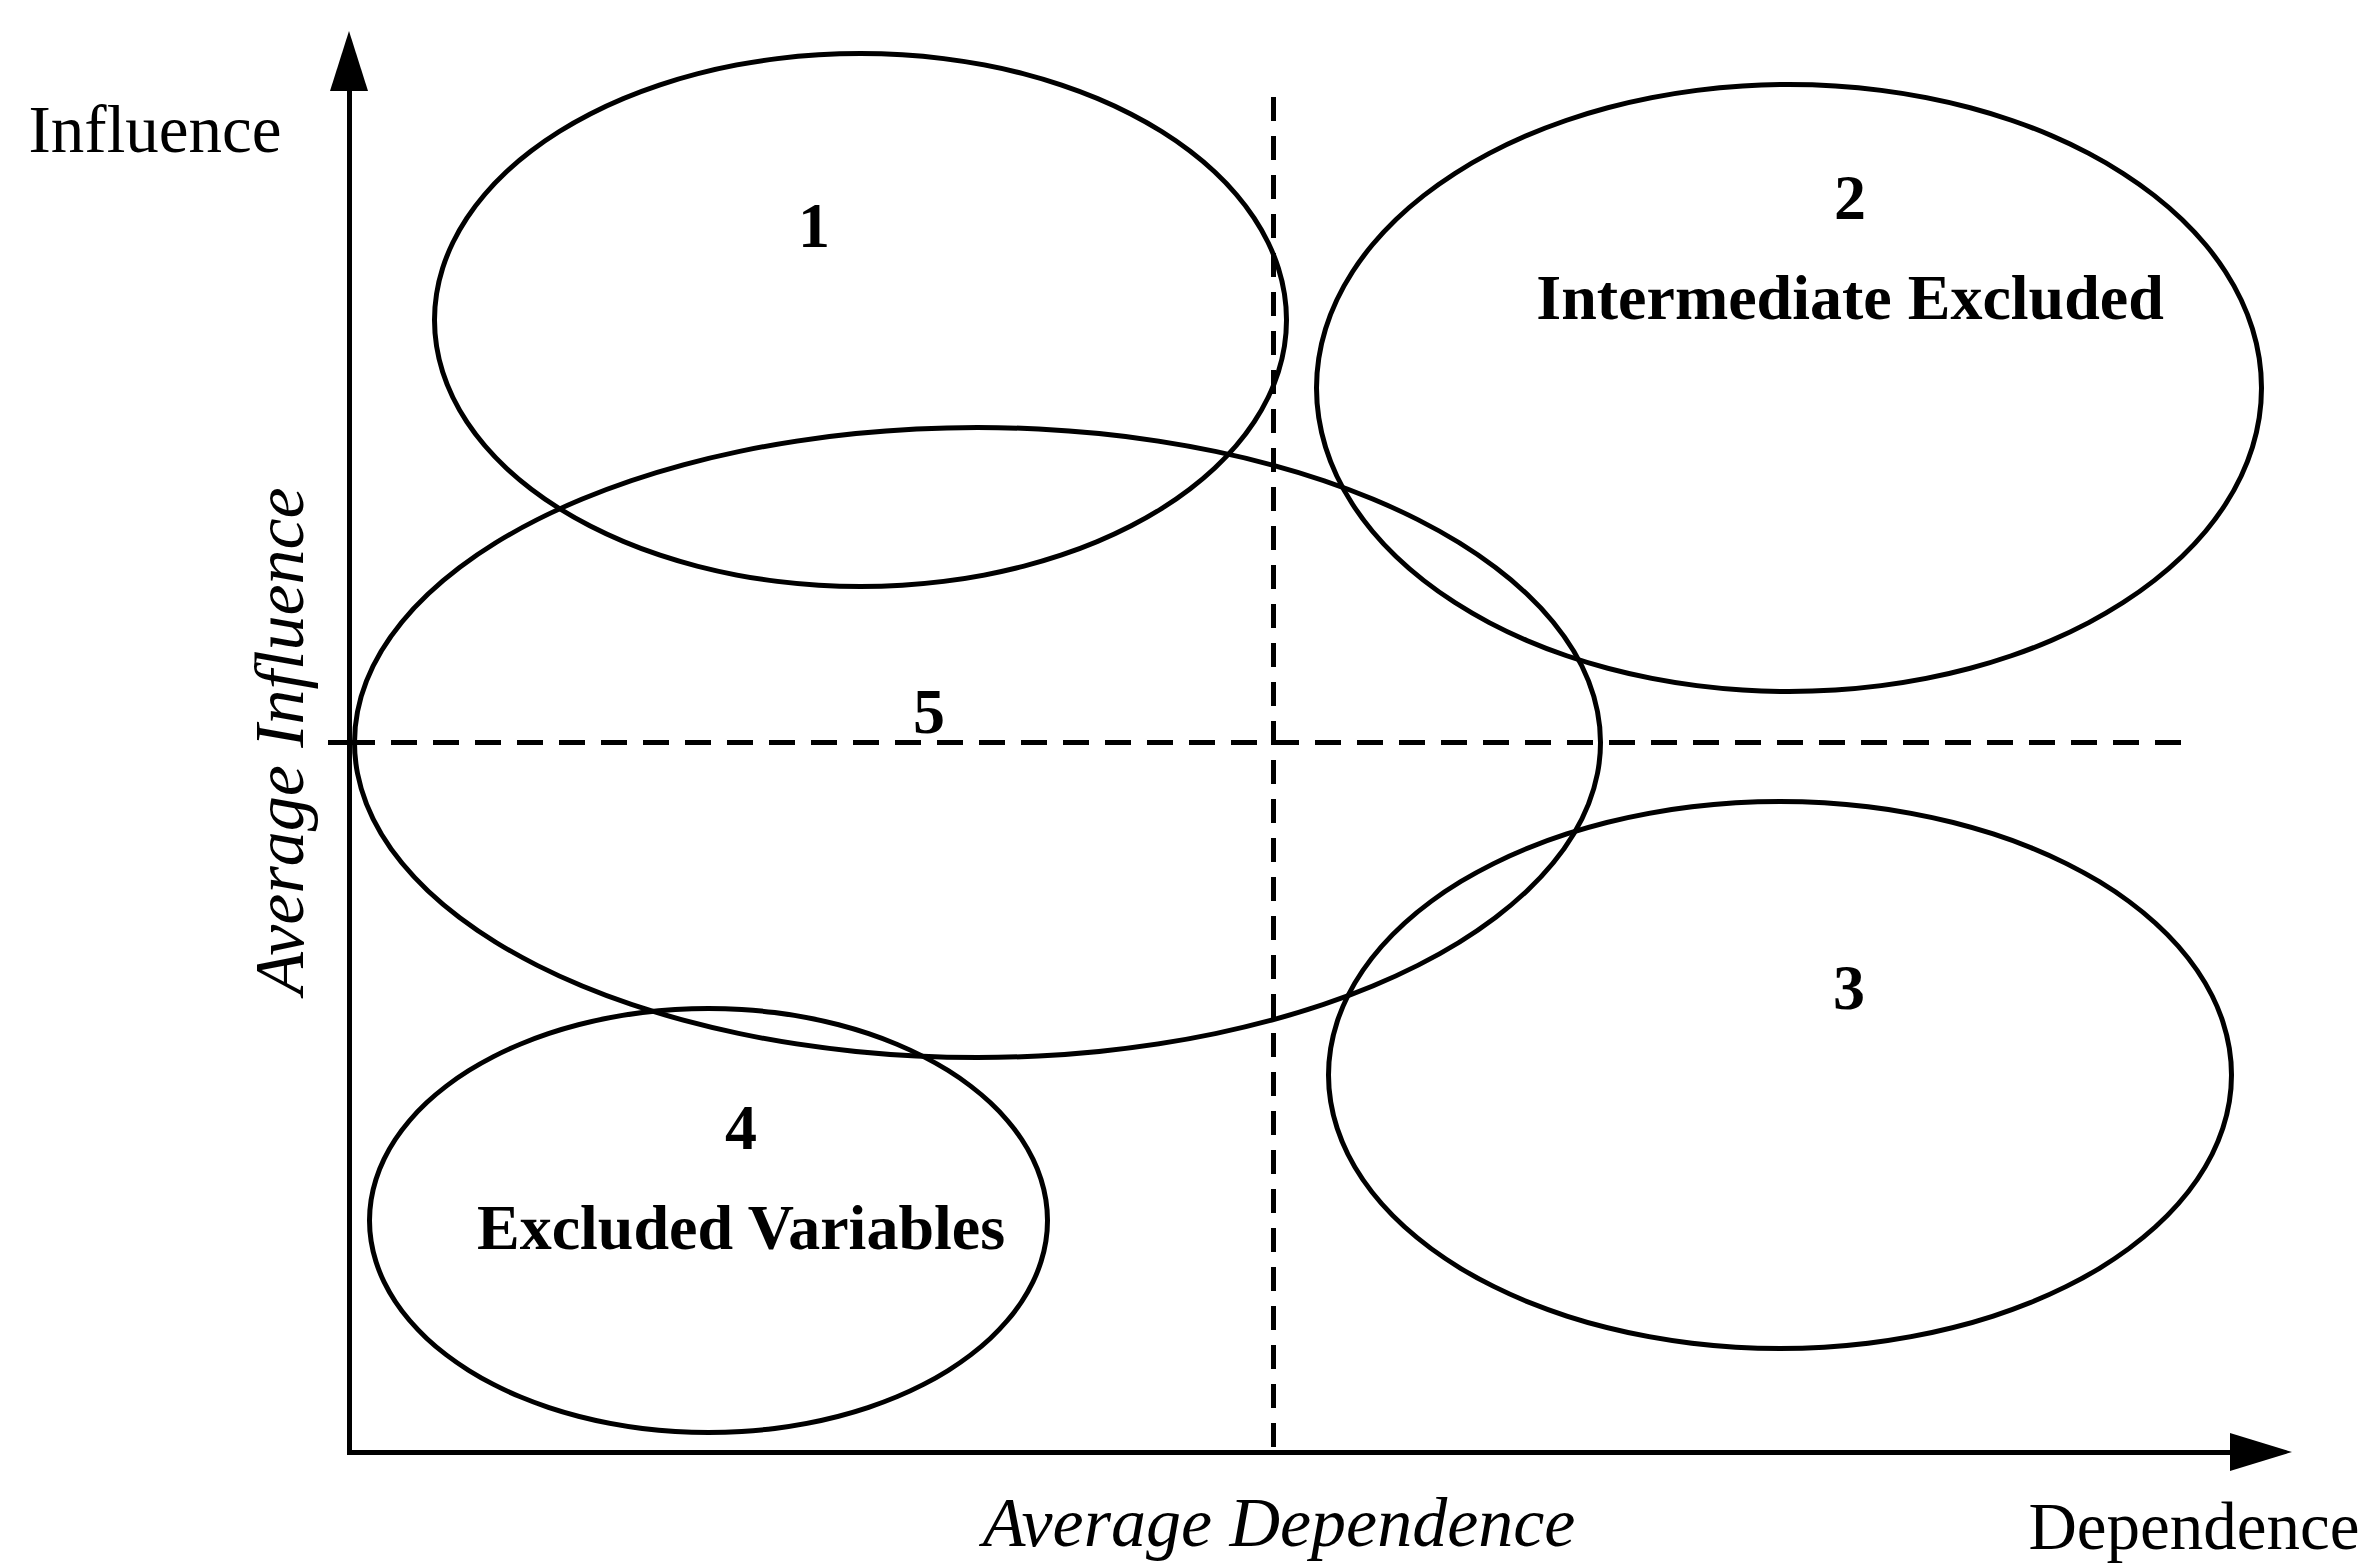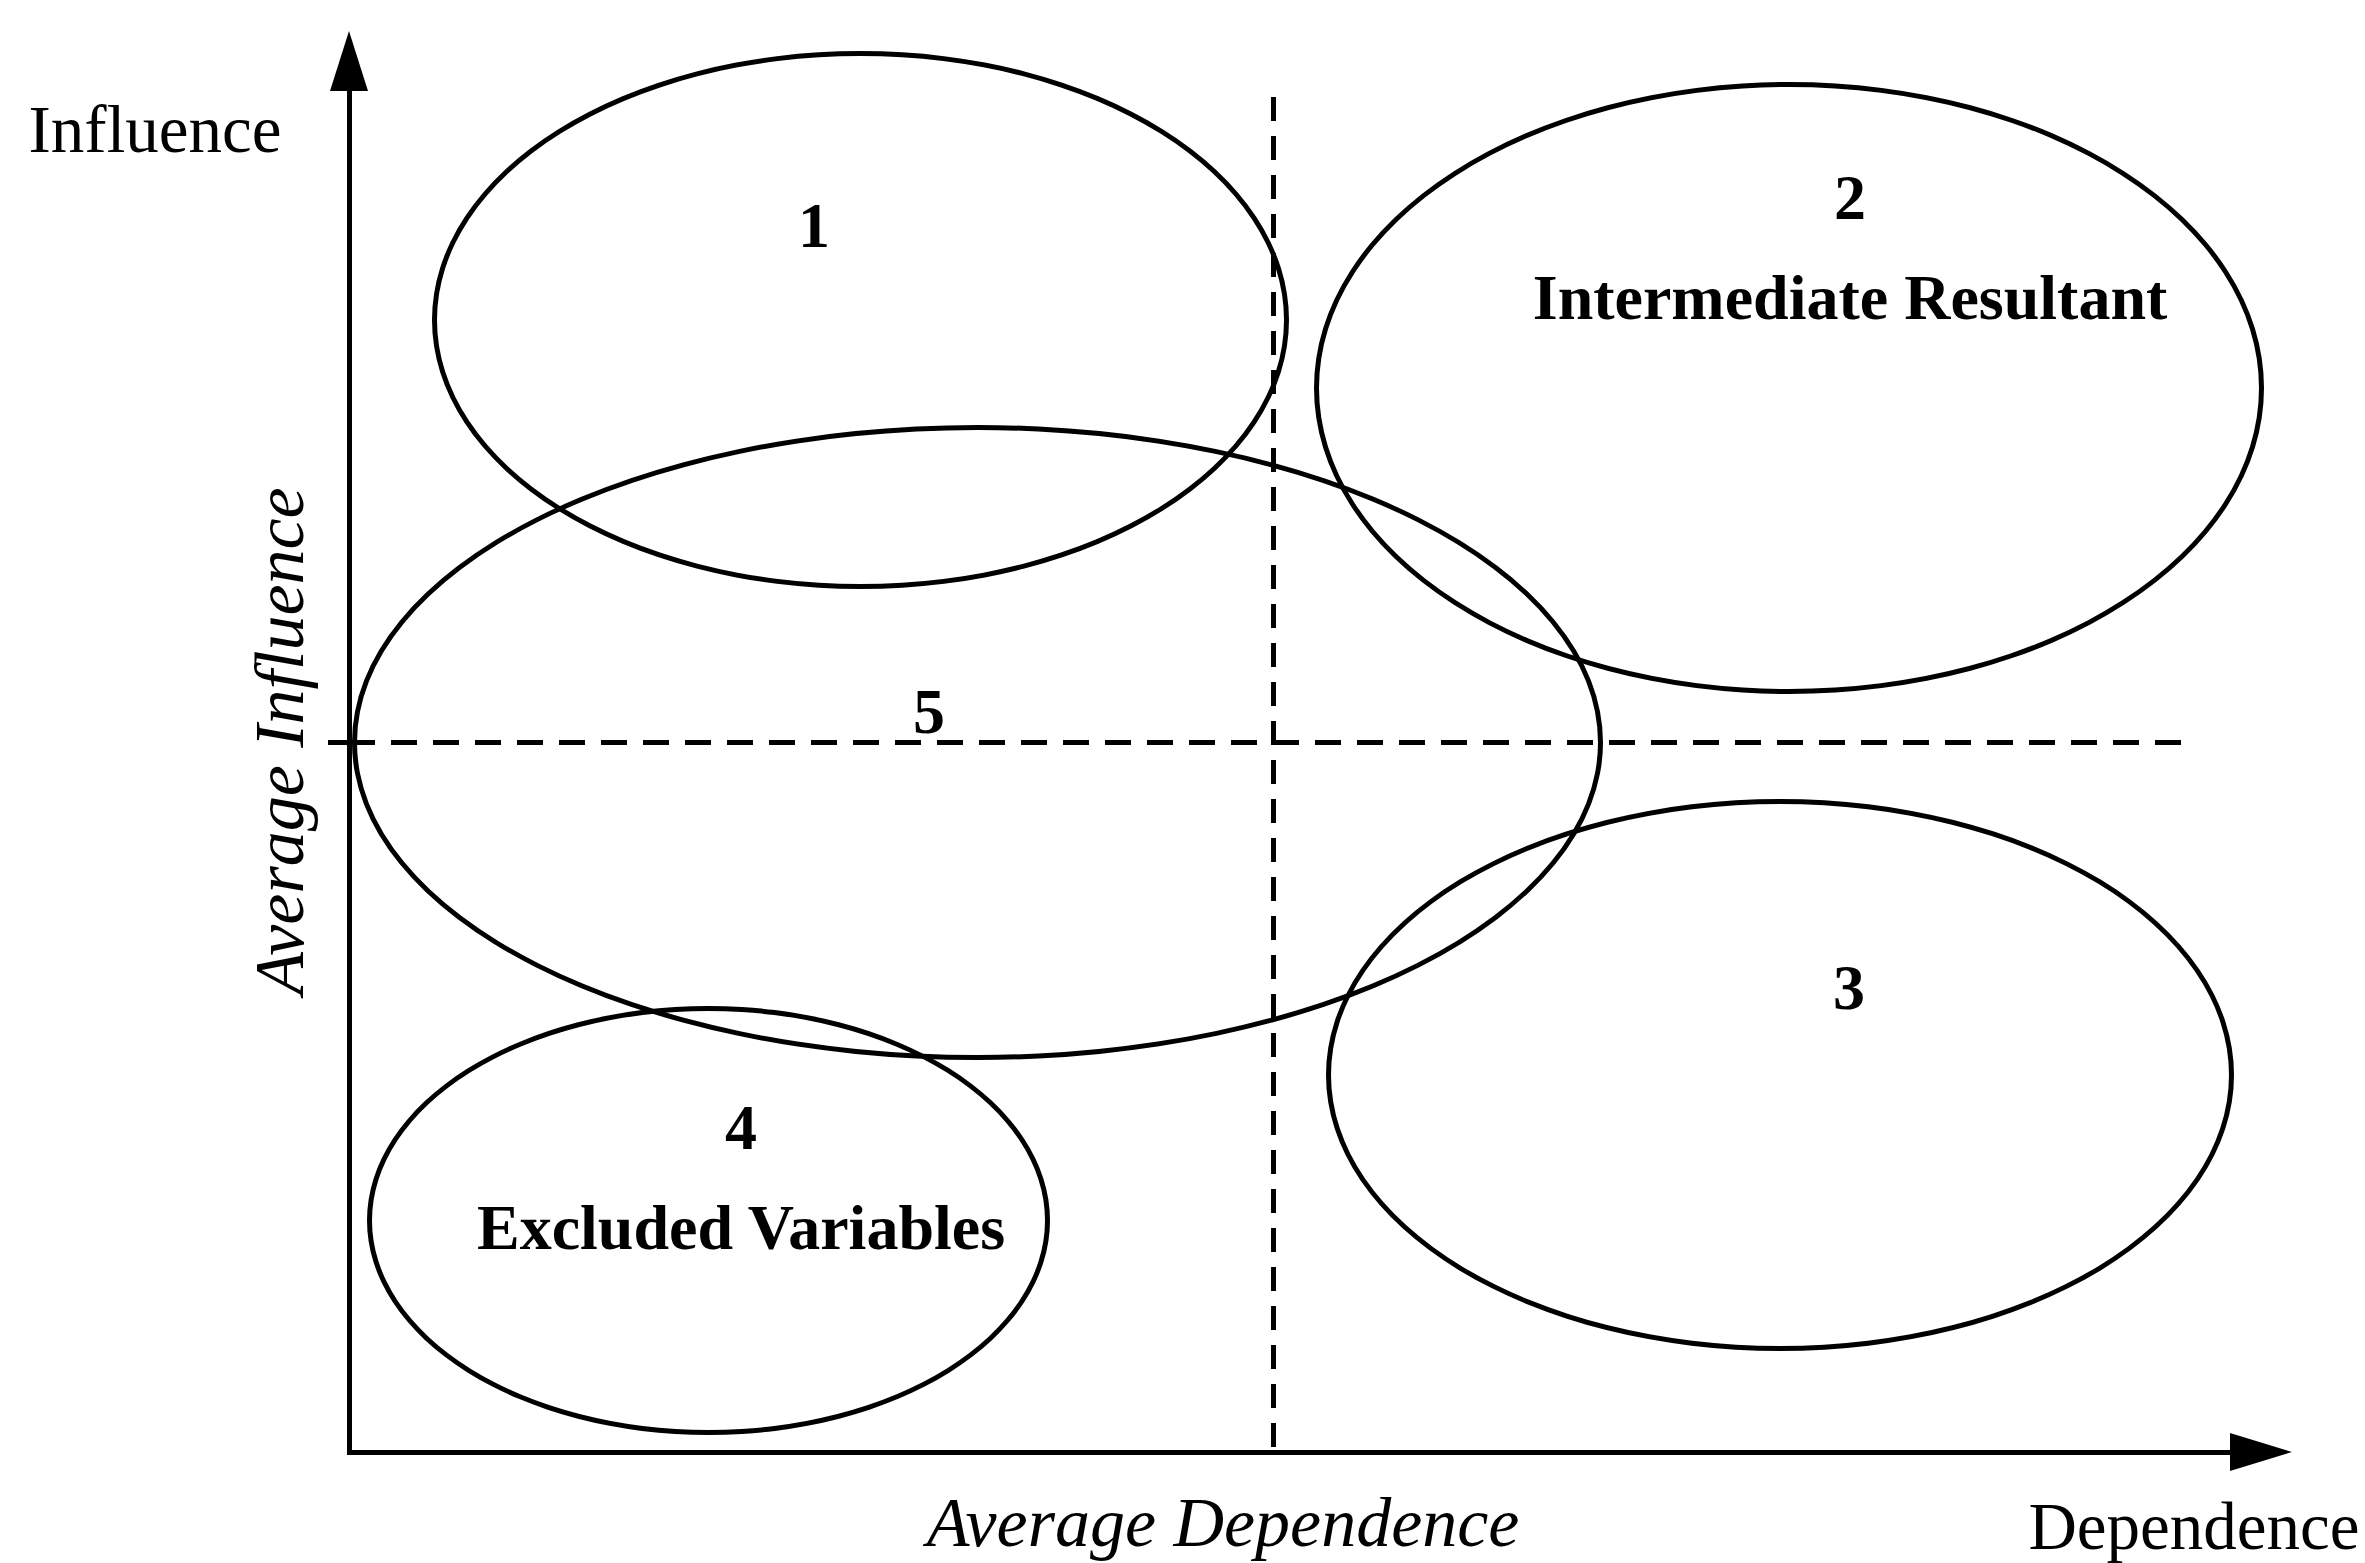--- a/index.html
+++ b/index.html
@@ -94,21 +94,21 @@
   
   .axis-label {
     transform: translate(-50%, -50%);
     font-size: 67px;
     line-height: 1;
     white-space: nowrap;
   }
   .axis-label.italic { font-style: italic; font-size: 70px; }
   .lbl-influence   { left: 155px;  top: 129px; text-align: right; }
   .lbl-dependence  { left: 2194px; top: 1526px; }
-  .lbl-avg-dep     { left: 1223px; top: 1523px; }
+  .lbl-avg-dep     { left: 1279px; top: 1523px; }
   .lbl-avg-inf     {
     left: 280px; top: 741px;
     transform: translate(-50%, -50%) rotate(-90deg);
   }
 </style>
 </head>
 <body>
 
 <div class="stage">
 
@@ -125,21 +125,21 @@
   <div class="abs ellipse e2"></div>
   <div class="abs ellipse e3"></div>
   <div class="abs ellipse e4"></div>
   <div class="abs ellipse e5"></div>
 
   <div class="abs cluster-label cl1">
     <span class="num">1</span>
   </div>
   <div class="abs cluster-label cl2">
     <span class="num">2</span>
-    <span class="name">Intermediate Resultant</span>
+    <span class="name">Intermediate Excluded</span>
   </div>
   <div class="abs cluster-label cl3">
     <span class="num">3</span>
   </div>
   <div class="abs cluster-label cl4">
     <span class="num">4</span>
     <span class="name">Excluded Variables</span>
   </div>
   <div class="abs cluster-label cl5">
     <span class="num">5</span>

